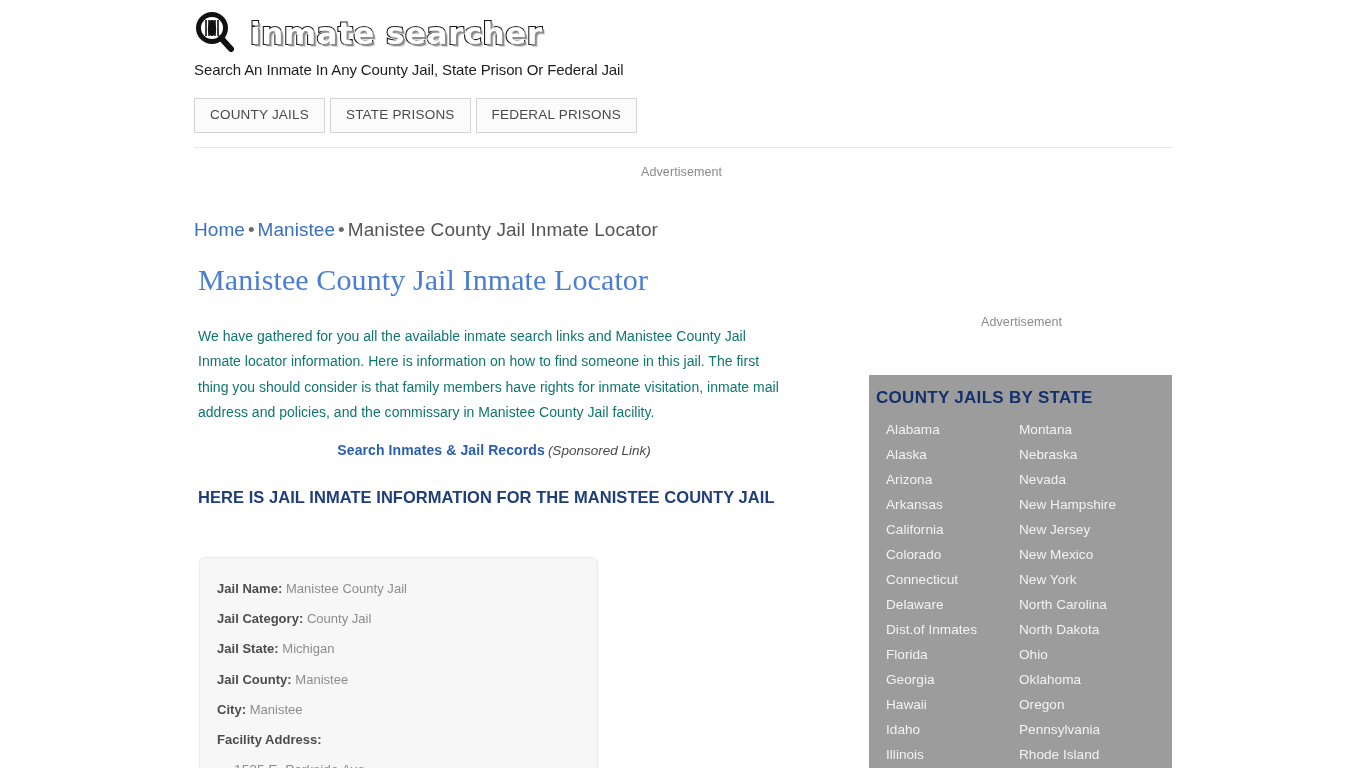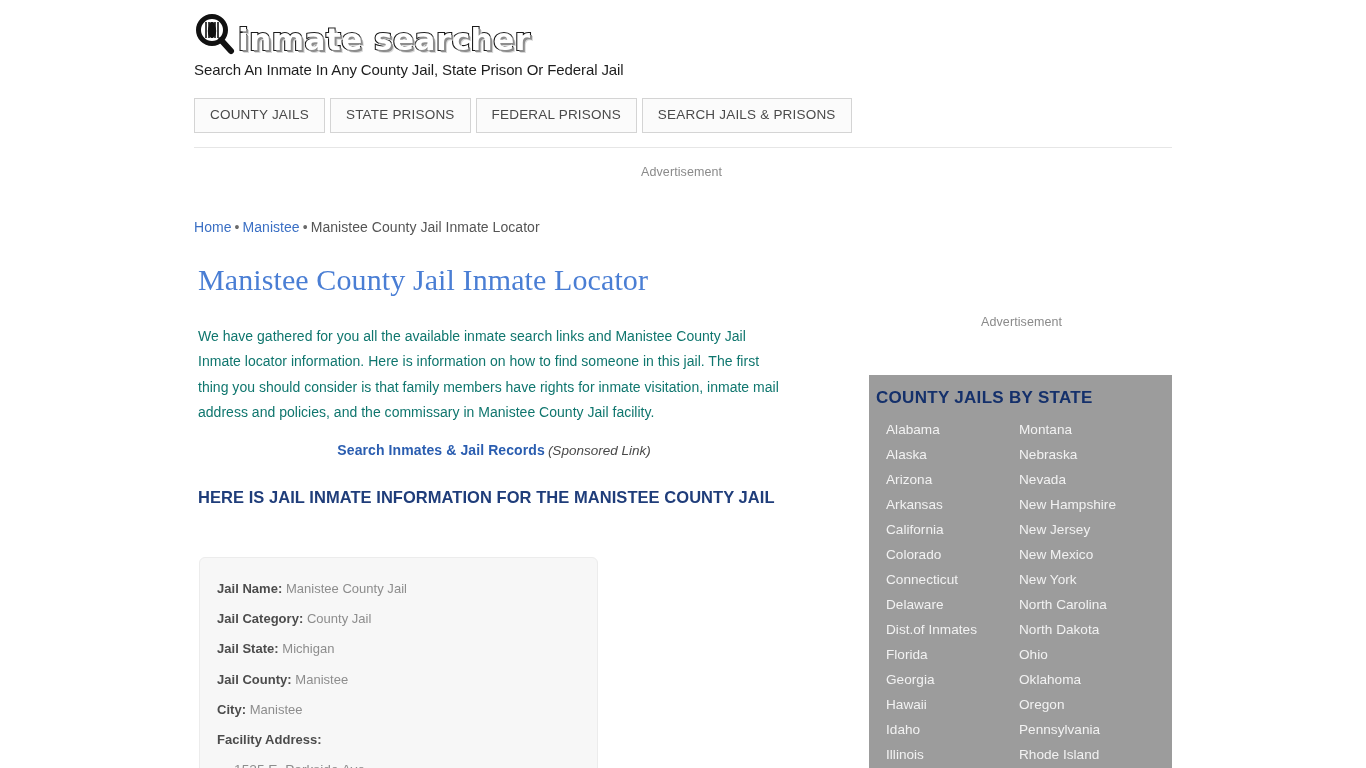--- a/index.html
+++ b/index.html
@@ -22,22 +22,23 @@
 
   
   .header {
     position: absolute;
     left: 194px;
     top: 10px;
     width: 978px;
   }
   .logo-row {
     display: flex;
-    align-items: flex-end;
+    align-items: center;
     height: 46px;
+    gap: 12px;
   }
   .logo-mark {
     width: 42px;
     height: 42px;
     position: relative;
     flex: 0 0 auto;
   }
   .logo-word {
     font-family: "DejaVu Sans", sans-serif;
     font-weight: bold;
@@ -97,21 +98,21 @@
     letter-spacing: 0.1px;
   }
   .ad-top { left: 641px; top: 165px; }
   .ad-side { left: 981px; top: 315px; }
 
   
   .breadcrumb {
     position: absolute;
     left: 194px;
     top: 219px;
-    font-size: 14px;
+    font-size: 19px;
     color: #555555;
     letter-spacing: 0.05px;
   }
   .breadcrumb a {
     color: #3a6fc4;
     text-decoration: none;
   }
   .bc-dot { color: #6b6b6b; padding: 0 3px; }
 
   
@@ -257,21 +258,20 @@
       </span>
       <span class="logo-word">inmate searcher</span>
     </div>
     <div class="tagline">Search An Inmate In Any County Jail, State Prison Or Federal Jail</div>
   </div>
 
   <div class="nav">
     <a class="nav-btn" href="#">COUNTY JAILS</a>
     <a class="nav-btn" href="#">STATE PRISONS</a>
     <a class="nav-btn" href="#">FEDERAL PRISONS</a>
-    <a class="nav-btn" href="#">SEARCH JAILS &amp; PRISONS</a>
   </div>
   <div class="nav-sep"></div>
 
   <div class="ad-label ad-top">Advertisement</div>
   <div class="ad-label ad-side">Advertisement</div>
 
   <div class="breadcrumb">
     <a href="#">Home</a><span class="bc-dot">•</span><a href="#">Manistee</a><span class="bc-dot">•</span><span>Manistee County Jail Inmate Locator</span>
   </div>
 

